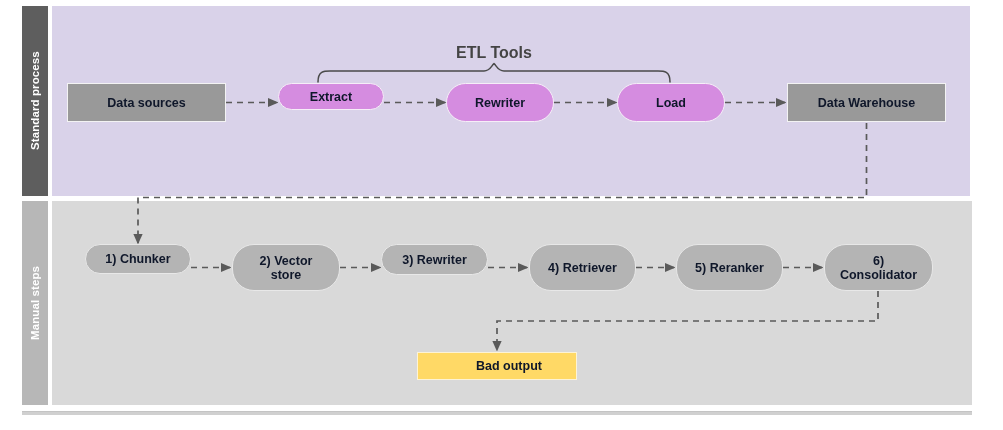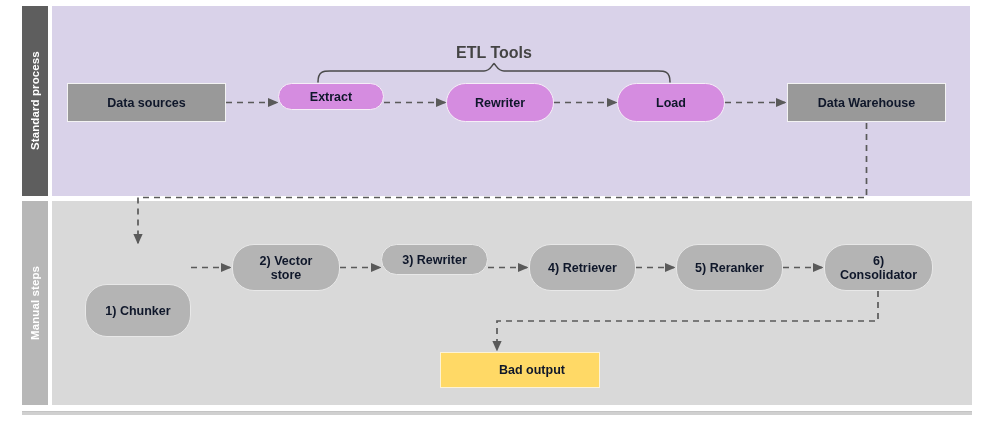--- a/index.html
+++ b/index.html
@@ -90,27 +90,27 @@
   <div class="node rect" style="left:67px;top:83px;width:159px;height:39px;">Data sources</div>
 
   <div class="node pill-purple" style="left:278px;top:83px;width:106px;height:27px;">Extract</div>
 
   <div class="node pill-purple" style="left:446px;top:83px;width:108px;height:39px;">Rewriter</div>
 
   <div class="node rect" style="left:787px;top:83px;width:159px;height:39px;">Data Warehouse</div>
 
   <div class="node pill-purple" style="left:617px;top:83px;width:108px;height:39px;">Load</div>
 
-  <div class="node pill-gray" style="left:85px;top:244px;width:106px;height:53px;margin-top:40px;">1) Chunker</div>
+  <div class="node pill-gray" style="left:85px;top:244px;width:106px;height:30px;">1) Chunker</div>
 
   <div class="node pill-gray" style="left:232px;top:244px;width:108px;height:47px;">2) Vector<br>store</div>
 
   <div class="node pill-gray" style="left:381px;top:244px;width:107px;height:31px;">3) Rewriter</div>
 
   <div class="node pill-gray" style="left:529px;top:244px;width:107px;height:47px;">4) Retriever</div>
 
   <div class="node pill-gray" style="left:676px;top:244px;width:107px;height:47px;">5) Reranker</div>
 
   <div class="node pill-gray" style="left:824px;top:244px;width:109px;height:47px;">6)<br>Consolidator</div>
 
-  <div class="node rect-yellow" style="left:440px;top:352px;width:160px;height:36px;padding-left:24px;">Bad output</div>
+  <div class="node rect-yellow" style="left:417px;top:352px;width:160px;height:28px;padding-left:24px;">Bad output</div>
 
 </div>
 
 </body></html>

